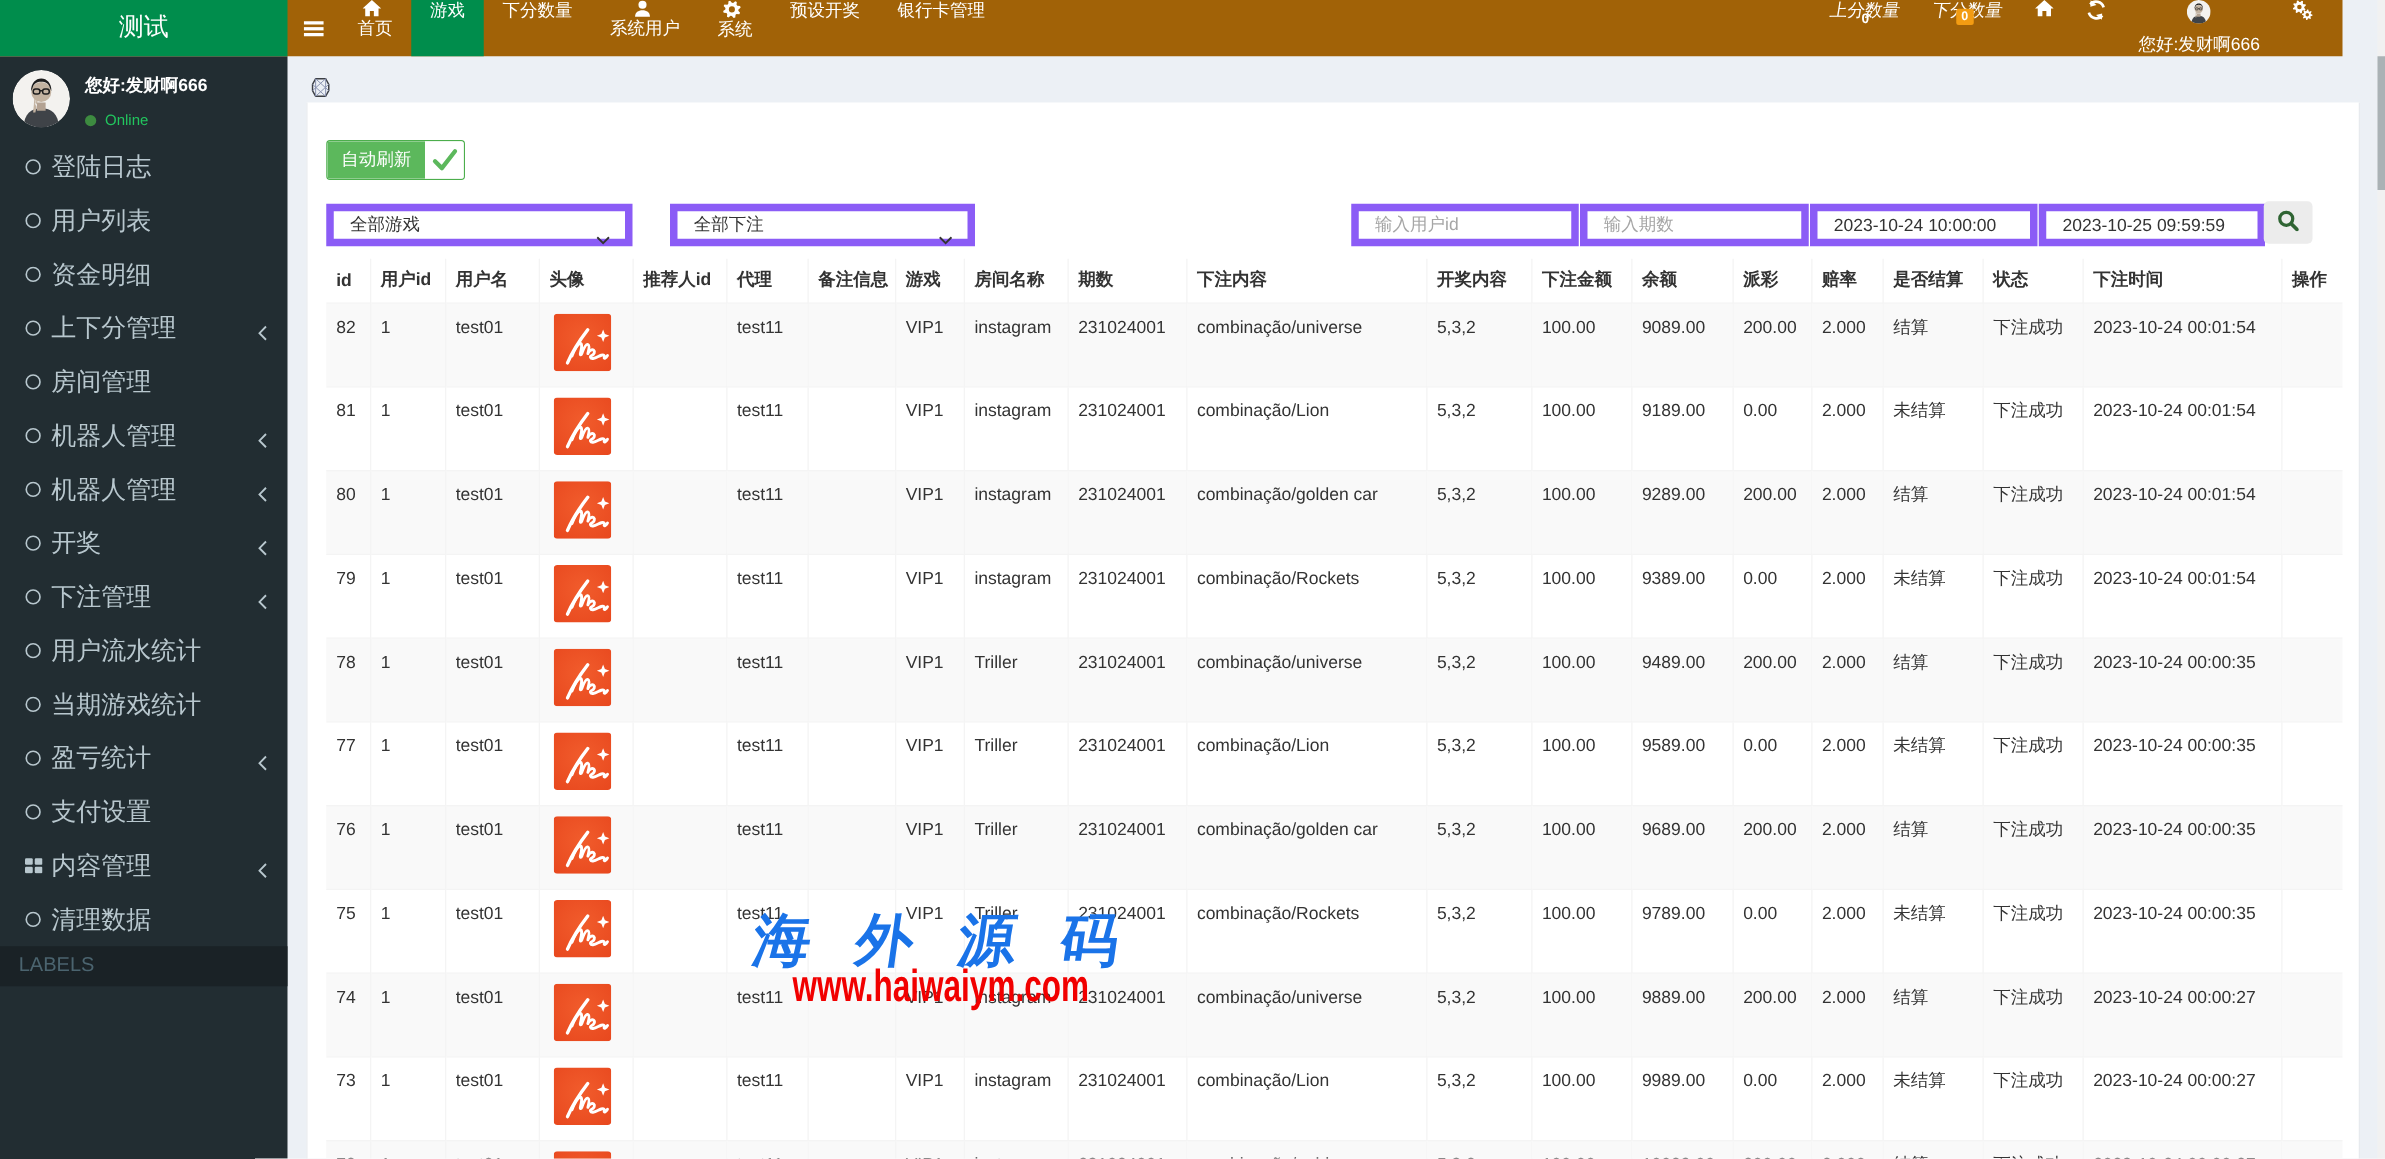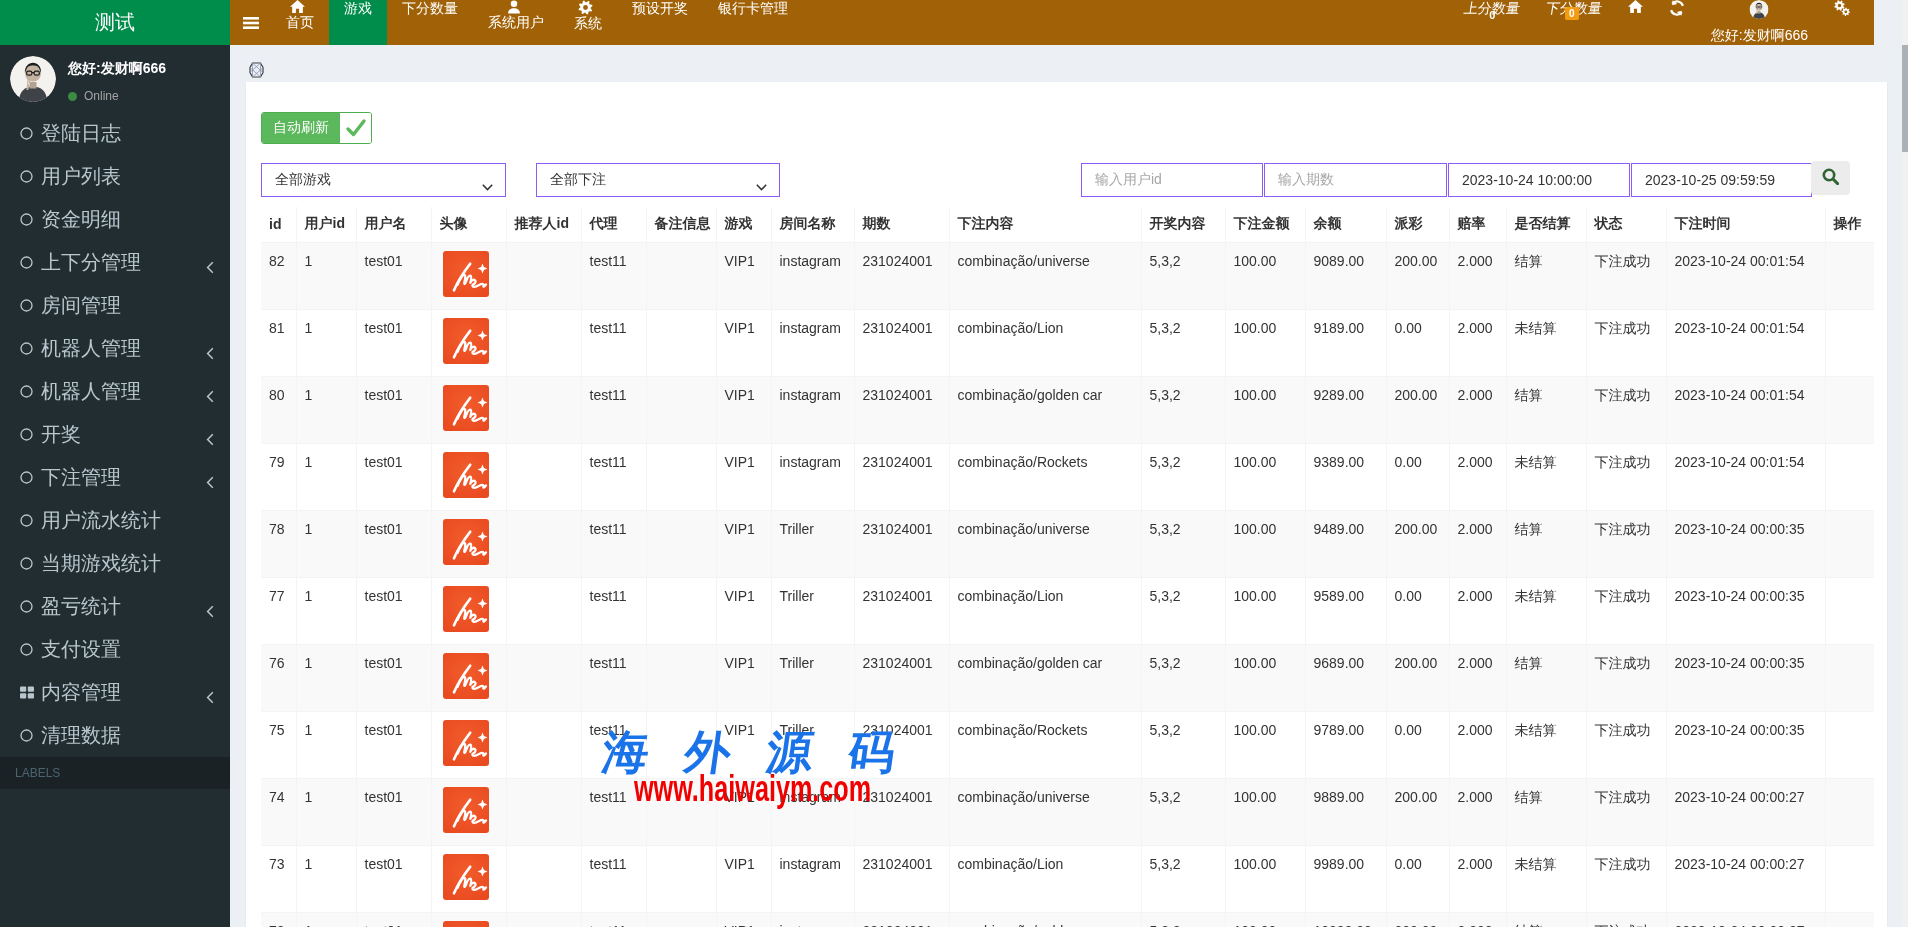--- a/index.html
+++ b/index.html
@@ -25,41 +25,41 @@
               background:#f39c12; border-radius:2px; padding:1px 4px; }
 .nav-user { display:flex; align-items:center; gap:8px; }
 .nav-avatar { width:26px; height:26px; border-radius:50%; overflow:hidden; }
 
 
 .sidebar { position:absolute; left:0; top:45px; width:230px; height:882px; background:#222d32; z-index:20; }
 .user-panel { position:relative; height:67px; padding:11px 10px 10px 12px; overflow:hidden; }
 .user-avatar { position:absolute; left:10px; top:11px; width:46px; height:46px; border-radius:50%; overflow:hidden; }
 .user-info { position:absolute; left:68px; top:15px; }
 .user-name { color:#fff; font-weight:700; font-size:14px; }
-.user-status { margin-top:11px; font-size:12px; color:#a3a3a3; display:flex; align-items:center; }
+.user-status { margin-top:11px; font-size:12px; color:#22c55e; display:flex; align-items:center; }
 .status-dot { width:9px; height:9px; border-radius:50%; background:#3d8b40; display:inline-block; margin-right:7px; }
 .menu { list-style:none; }
 .menu-item { position:relative; height:43px; display:flex; align-items:center; padding-left:20px;
              color:#b8c7ce; font-size:20px; cursor:pointer; }
 .menu-item .mi-icon { width:14px; margin-right:7px; display:inline-flex; align-items:center; }
 .menu-item .chev { position:absolute; right:16px; top:15px; }
-.menu-header { height:32px; line-height:32px; padding-left:15px; background:#1a2226; color:#4b646f; font-size:12px; }
+.menu-header { height:32px; line-height:32px; padding-left:15px; background:#1a2226; color:#4b646f; font-size:16px; }
 
 
 .content { position:absolute; left:230px; top:45px; width:1672px; height:882px; background:#ecf0f5; }
 .crumb-icon { position:absolute; left:19px; top:17px; }
 .box { position:absolute; left:15px; top:37px; width:1643px; height:860px; background:#fff;
        border:1px solid #e7eaee; border-top:none; }
 .refresh-btn { position:absolute; left:15px; top:30px; height:32px; display:flex; cursor:pointer;
                border:1px solid #4cae4c; border-radius:3px; overflow:hidden; }
 .refresh-label { background:#5cb85c; color:#fff; font-size:14px; padding:0 11px; display:flex; align-items:center; }
 .refresh-check { width:31px; background:#fff; display:flex; align-items:center; justify-content:center; }
 
 .filters { position:absolute; left:0; top:81px; width:100%; height:34px; }
-.fctl { position:absolute; top:0; height:34px; border:1px solid #8b5cf6; background:#fff; font-size:14px; color:#333;
+.fctl { position:absolute; top:0; height:34px; border:6px solid #8b5cf6; background:#fff; font-size:14px; color:#333;
         font-family:"Liberation Sans", sans-serif; }
 .fsel { display:flex; align-items:center; padding-left:13px; cursor:pointer; }
 .fsel .caret { position:absolute; right:12px; top:14px; }
 .finput { padding-left:13px; display:flex; align-items:center; }
 .finput.ph { color:#a6a6a6; }
 .search-btn { position:absolute; top:-2px; width:39px; height:34px; background:#ececec; border-radius:4px;
               display:flex; align-items:center; justify-content:center; cursor:pointer; }
 
 table { position:absolute; left:15px; top:125px; width:1613px; border-collapse:collapse; table-layout:fixed; }
 th { font-weight:700; font-size:14px; color:#333; text-align:left; padding:8px 8px; height:35px;

